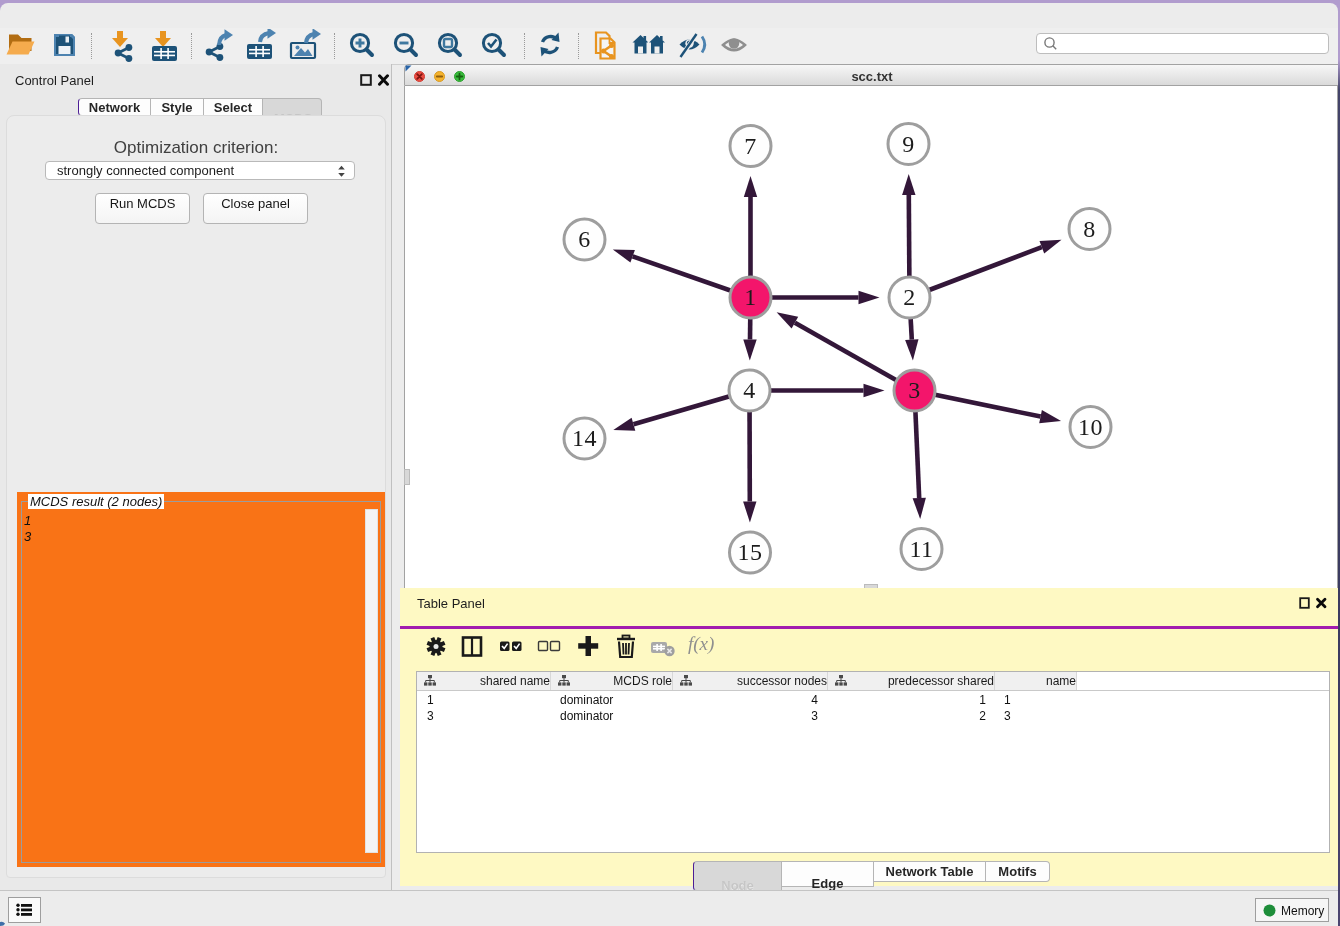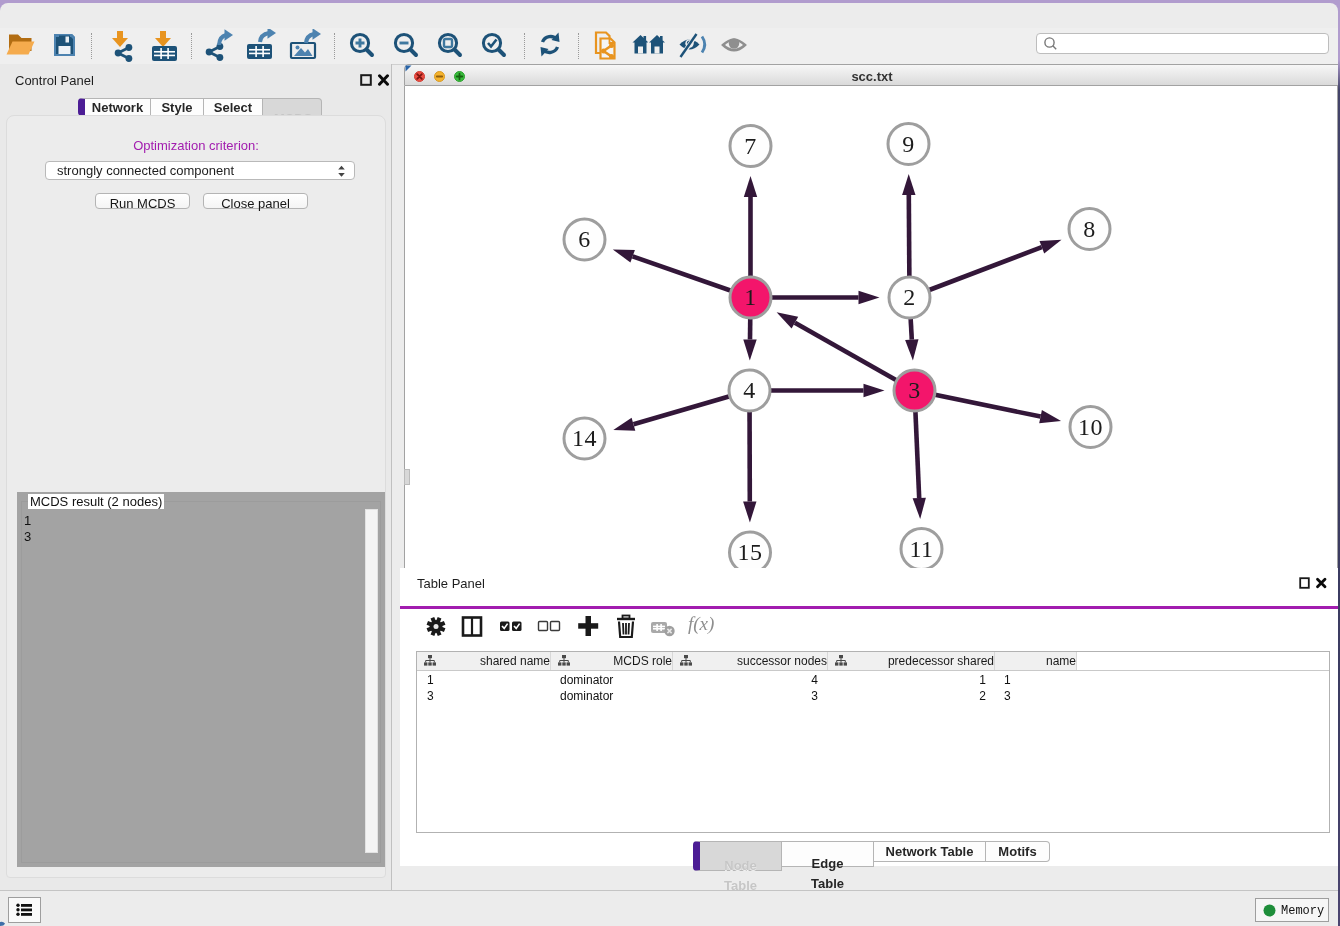--- a/index.html
+++ b/index.html
@@ -15,49 +15,49 @@
 
 #toolbar{position:absolute;left:0;top:28px;width:1338px;height:36px;background:#efefef;border-bottom:1px solid #d0d0d0;}
 .sep{position:absolute;top:5px;height:26px;width:0;border-left:1px dotted #9a9a9a;}
 #search{position:absolute;left:1036px;top:5px;width:291px;height:19px;background:#fff;border:1px solid #bdbdbd;border-radius:4px;}
 
 #cpanel{position:absolute;left:0;top:64px;width:392px;height:826px;background:#e9e9e9;border-right:1px solid #c0c0c0;box-sizing:border-box;}
 #cphead{position:absolute;left:15px;top:9px;font-size:13px;color:#1e1e1e;}
 .tabrow{position:absolute;display:flex;}
 .tab{box-sizing:border-box;height:18px;border:1px solid #b5b5b5;border-left:none;background:#fdfdfd;
  font-size:13px;font-weight:600;color:#262626;text-align:center;line-height:17px;padding:0 13px;}
-.tab.first{border-left:7px solid #4c1d95;border-radius:4px 0 0 4px;}
+.tab.first{border-left:1px solid #4c1d95;border-radius:4px 0 0 4px;}
 .tab.last{border-radius:0 4px 4px 0;}
 .tab.gray{background:#d8d8d8;color:#c6c6c6;text-shadow:0 1px 0 #f2f2f2;}
 #cpinner{position:absolute;left:6px;top:51px;width:380px;height:763px;background:#ececec;border:1px solid #dcdcdc;border-radius:8px 8px 4px 4px;box-sizing:border-box;}
-#optlabel{position:absolute;left:0;top:22px;width:378px;text-align:center;font-size:13px;color:#a21caf;}
+#optlabel{position:absolute;left:0;top:22px;width:378px;text-align:center;font-size:17px;color:#404040;}
 #dropdown{position:absolute;left:38px;top:45px;width:310px;height:19px;background:#fff;border:1px solid #b9b9b9;border-radius:4px;font-size:13px;color:#1c1c1c;line-height:18px;padding-left:11px;box-sizing:border-box;}
-.btn{position:absolute;top:77px;height:16px;background:linear-gradient(#ffffff,#f4f4f4);border:1px solid #b4b4b4;border-radius:4px;font-size:13px;color:#161616;text-align:center;line-height:19px;box-sizing:border-box;}
-#mcdsbox{position:absolute;left:10px;top:376px;width:368px;height:375px;background:#a3a3a3;}
+.btn{position:absolute;top:77px;height:31px;background:linear-gradient(#ffffff,#f4f4f4);border:1px solid #b4b4b4;border-radius:4px;font-size:13px;color:#161616;text-align:center;line-height:19px;box-sizing:border-box;}
+#mcdsbox{position:absolute;left:10px;top:376px;width:368px;height:375px;background:#f97316;font-style:italic;}
 #mcdsfs{position:absolute;left:4px;top:9px;width:360px;height:362px;border:1px solid #9c9c9c;box-sizing:border-box;}
 #mcdsleg{position:absolute;left:6px;top:-8px;background:#fff;font-size:13px;color:#111;padding:0 2px;}
 #mcdssb{position:absolute;left:348px;top:17px;width:13px;height:344px;background:#f4f4f4;border:1px solid #e2e2e2;box-sizing:border-box;}
 .mline{position:absolute;left:7px;font-size:13px;color:#111;}
 
 #netwin{position:absolute;left:404px;top:64px;width:934px;height:525px;}
 #nettitle{position:absolute;left:0;top:0;width:1066px;height:22px;background:linear-gradient(#f7f7f7,#dadada);border:1px solid #a2a2a2;border-radius:5px 5px 0 0;box-sizing:border-box;}
 .ntl{position:absolute;top:5.5px;width:11px;height:11px;border-radius:50%;box-sizing:border-box;}
 #nettext{position:absolute;left:0;top:4px;width:934px;text-align:center;font-size:13px;font-weight:700;color:#333;}
 #netcanvas{position:absolute;left:0;top:22px;width:934px;height:503px;background:#fff;border:1px solid #a2a2a2;border-top:none;box-sizing:border-box;}
 
-#tpanel{position:absolute;left:400px;top:568px;width:938px;height:298px;background:#ffffff;}
+#tpanel{position:absolute;left:400px;top:588px;width:938px;height:298px;background:#fef9c3;}
 #tphead{position:absolute;left:17px;top:8px;font-size:13px;color:#1e1e1e;}
 #ttools{position:absolute;left:0px;top:38px;width:938px;height:37px;border-top:3px solid #a21caf;text-decoration:underline;}
 #ttable{position:absolute;left:16px;top:83px;width:914px;height:182px;background:#fff;border:1px solid #b2b2b2;box-sizing:border-box;}
 .hcell{position:absolute;top:0;height:18px;background:#f0f0f0;border-right:1px solid #d8d8d8;box-sizing:border-box;font-size:12px;color:#1a1a1a;text-align:right;line-height:18px;}
 #hline{position:absolute;left:0;top:18px;width:912px;height:1px;background:#c9c9c9;}
 .trow{position:absolute;font-size:12px;color:#111;}
 .tabrow2{position:absolute;display:flex;}
 
-#statusbar{position:absolute;left:0;top:890px;width:1338px;height:36px;background:#ececec;border-top:1px solid #c4c4c4;font-family:Liberation Mono, monospace;}
+#statusbar{position:absolute;left:0;top:890px;width:1338px;height:36px;background:#ececec;border-top:1px solid #c4c4c4;}
 #listbtn{position:absolute;left:8px;top:6px;width:33px;height:26px;background:#fafafa;border:1px solid #9e9e9e;box-sizing:border-box;}
 #membtn{position:absolute;left:1255px;top:7px;width:74px;height:24px;background:#f6f6f6;border:1px solid #9e9e9e;box-sizing:border-box;font-size:12px;color:#111;}
 </style></head>
 <body>
 <div id="root">
 <div id="win"></div>
 <div id="toolbar">
       <svg class="abs" style="left:4px;top:1px" width="34" height="34" viewBox="0 0 34 34">
         <path d="M5 5.5 L14 5.5 L17.5 9 L27.5 9 L27.5 22 L5 22 Z" fill="#b26d12"></path>
         <path d="M2.5 25.5 L8.5 12.5 L30.5 12.5 L24.5 25.5 Z" fill="#f5ab4d"></path>

